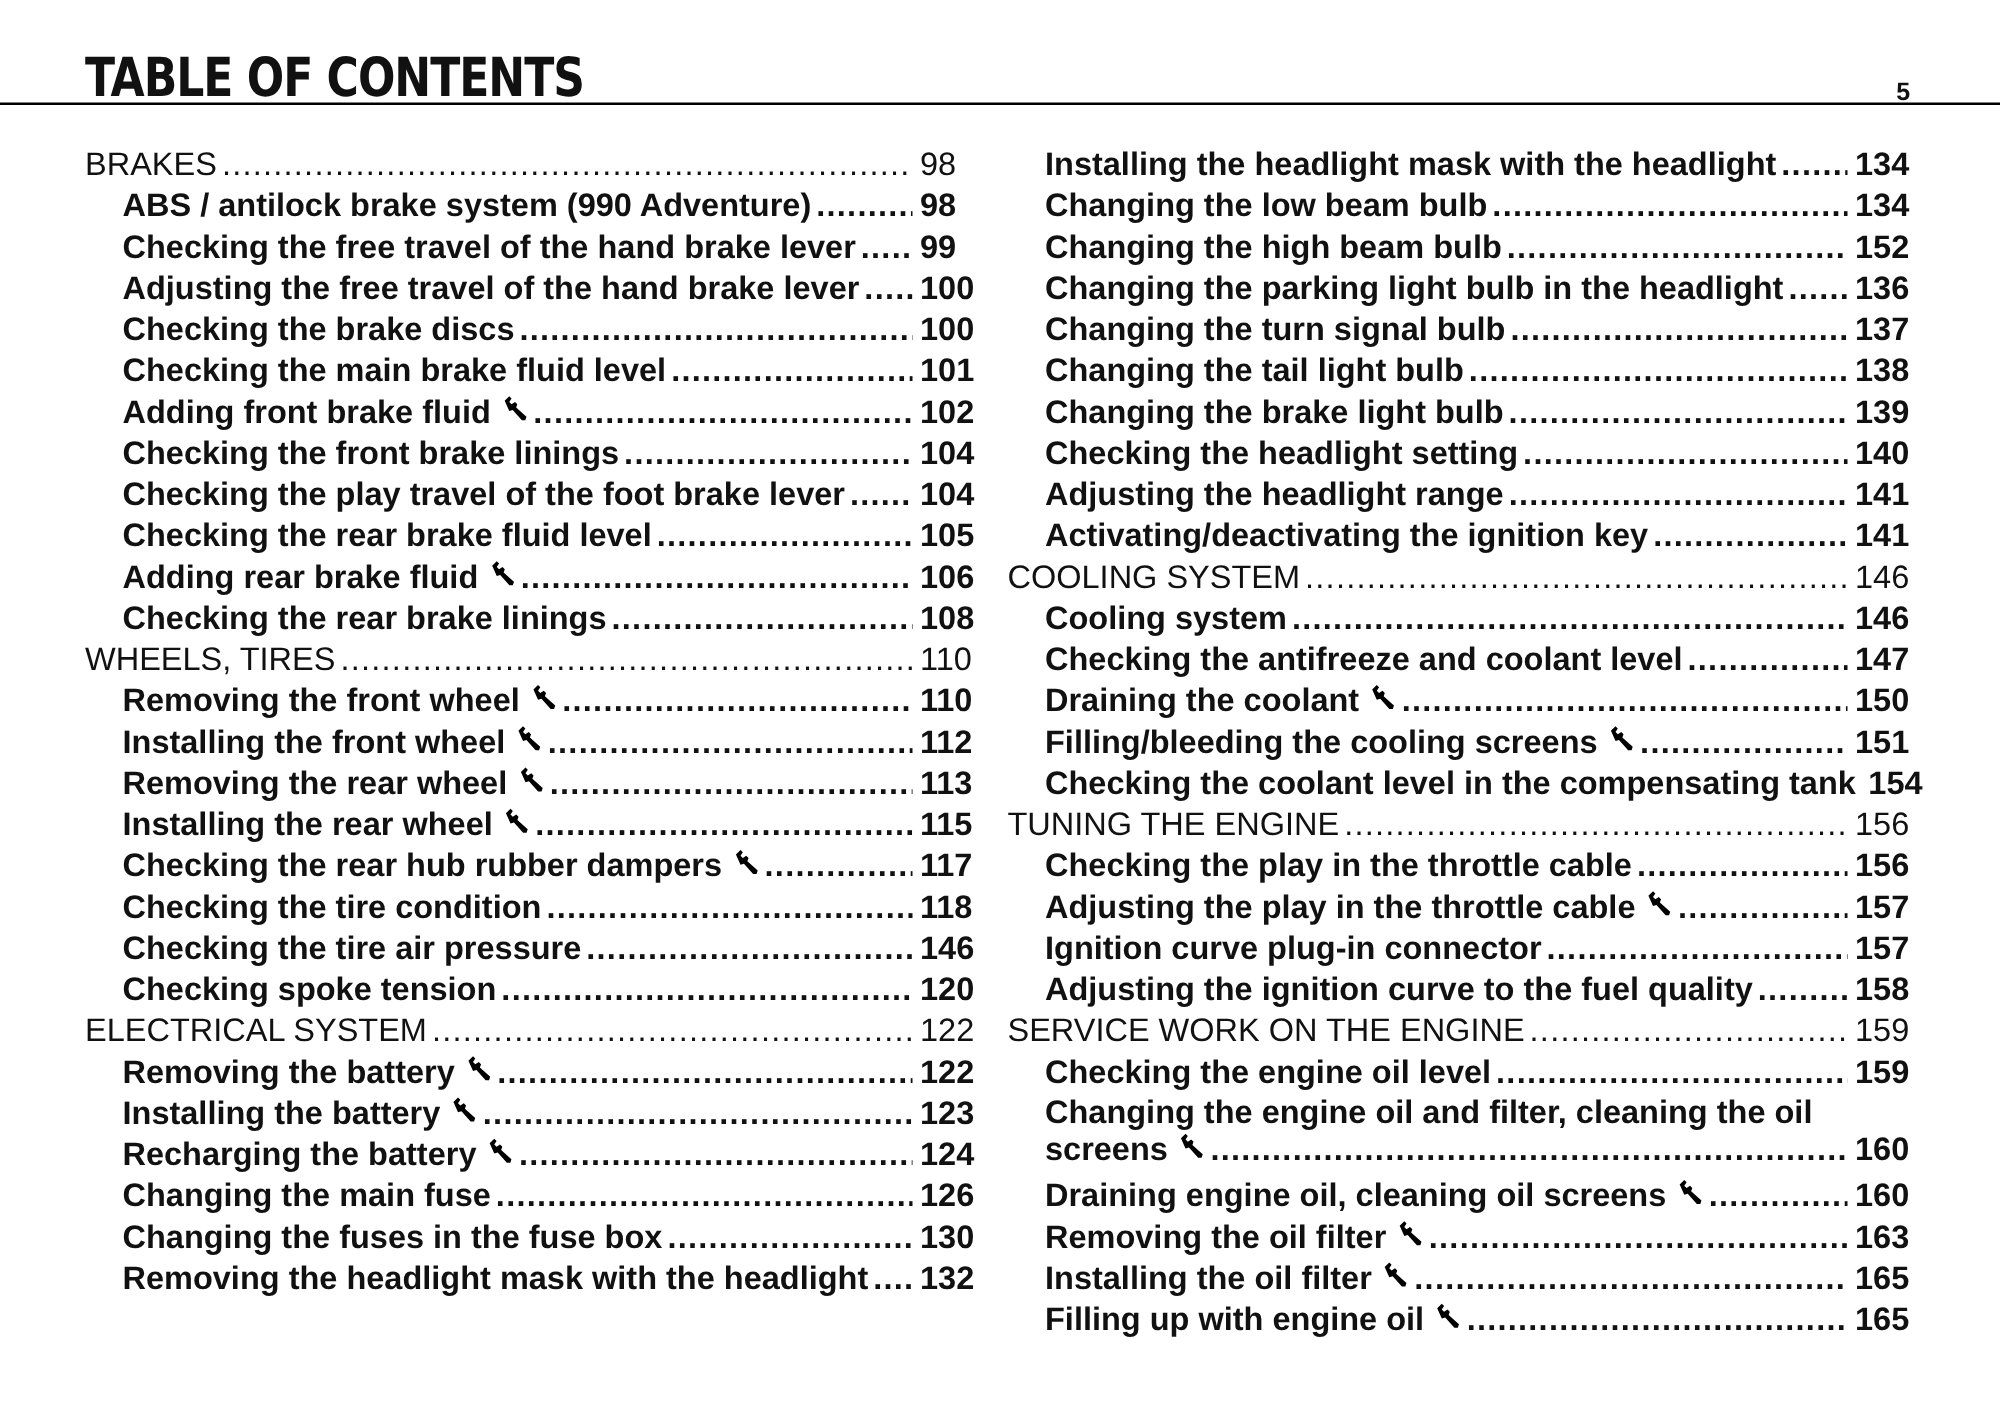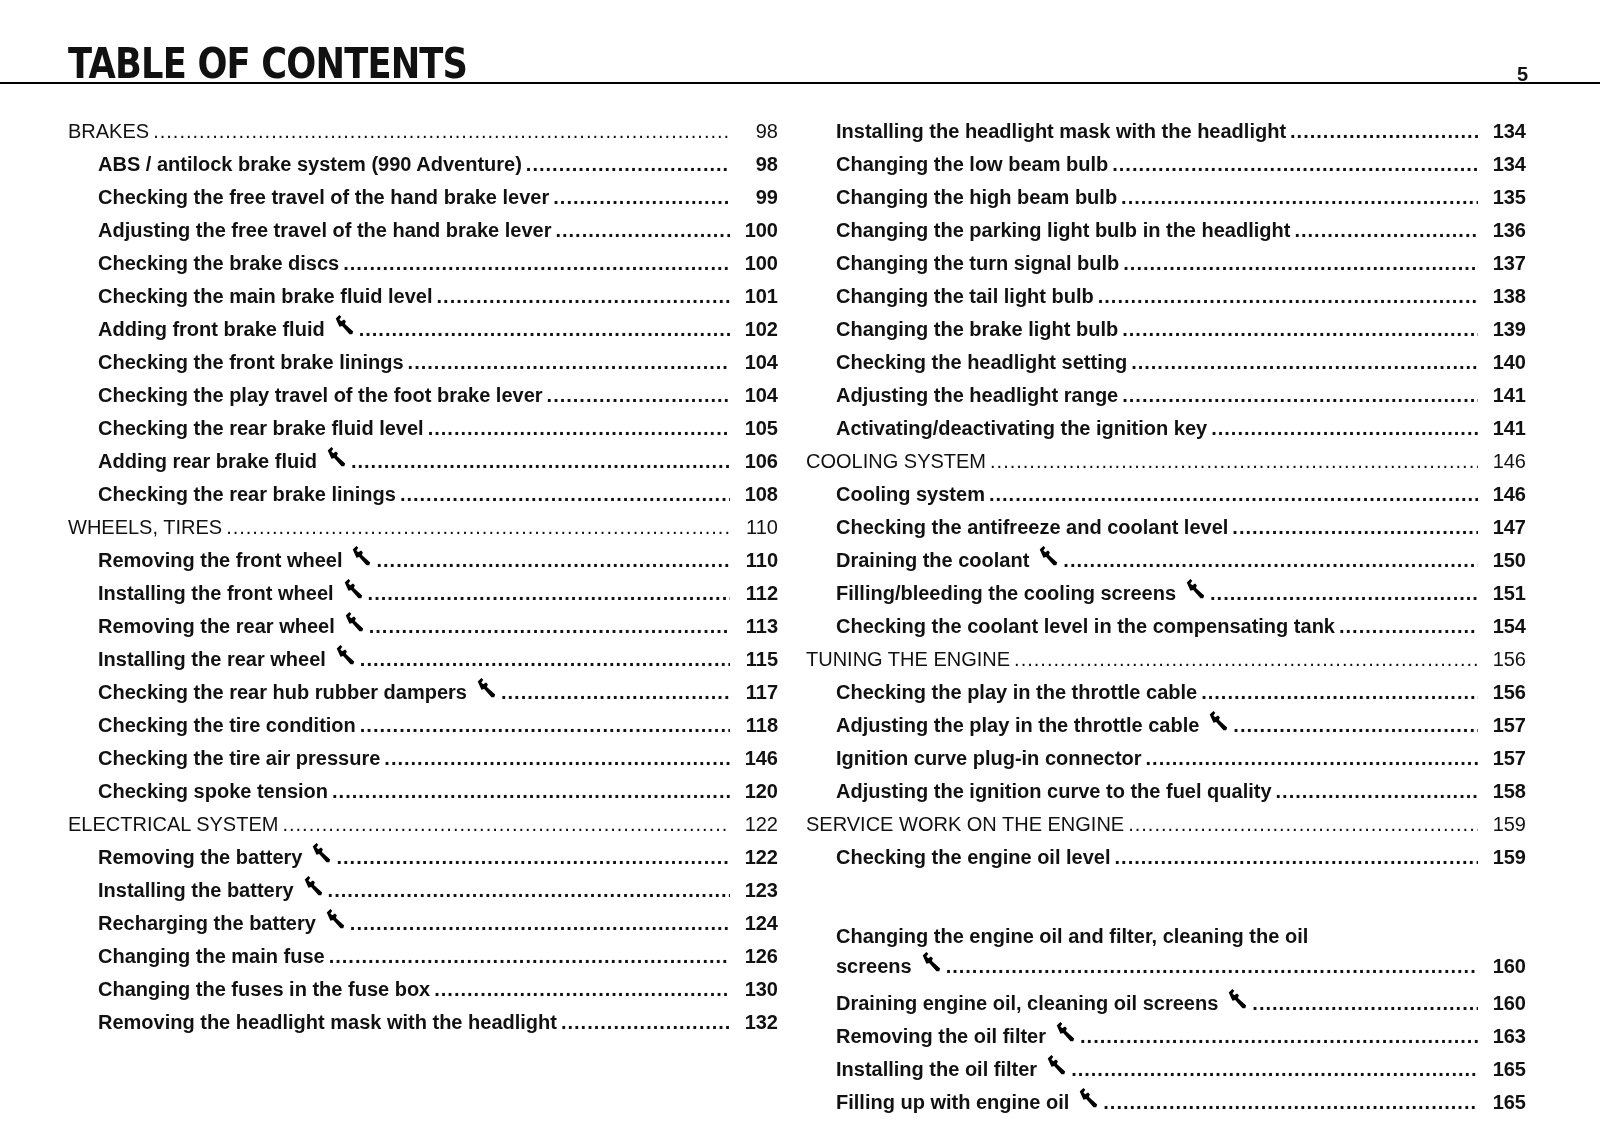--- a/index.html
+++ b/index.html
@@ -3,27 +3,27 @@
 <meta charset="utf-8">
 <style>
   html, body { margin:0; padding:0; background:#fff; }
   body { width:1600px; height:1132px; position:relative; overflow:hidden; font-family:"Liberation Sans", sans-serif; color:#111; }
   .title { position:absolute; left:68px; top:40px; font-family:"DejaVu Sans", sans-serif; font-weight:bold; font-size:43px; letter-spacing:-1px; transform:scaleX(0.82); transform-origin:left top; line-height:46px; margin:0; }
   .rule { position:absolute; left:0; top:82px; width:1600px; height:2px; background:#000; }
   .pagenum { position:absolute; left:1517px; top:63px; font-weight:bold; font-size:20px; }
   .col { position:absolute; top:115px; }
   .col.left { left:68px; width:710px; }
   .col.right { left:806px; width:720px; }
-  .entry { position:relative; display:flex; align-items:baseline; font-size:20px; line-height:33px; height:33px; }
+  .entry { position:relative; display:flex; align-items:baseline; font-size:26px; line-height:33px; height:33px; }
   .entry.sub { padding-left:30px;font-weight:bold; }
   .entry .txt { white-space:nowrap; }
   .entry .dots { flex:1; overflow:hidden; white-space:nowrap; margin:0 6px 0 4px; letter-spacing:1px; }
   .entry .dots::before { content:"........................................................................................................................................................................"; }
-  .entry .pg { width:42px; text-align:right; }
-  .entry.two { height:auto; flex-direction:column; align-items:stretch;margin-top:47px; }
+  .entry .pg { width:42px; }
+  .entry.two { height:auto; flex-direction:column; align-items:stretch; }
   .entry.two .l1 { line-height:30px; white-space:nowrap; }
   .entry.two .l2 { display:flex; align-items:baseline; line-height:30px; }
   .wrench { display:inline-block; width:22px; height:22px; margin-left:8px; vertical-align:-3px; }
 </style>
 </head>
 <body>
 
 <h1 class="title">TABLE OF CONTENTS</h1>
 <div class="rule"></div>
 <div class="pagenum">5</div>
@@ -207,21 +207,21 @@
       <span class="pg">134</span>
     </div>
     <div class="entry sub">
       <span class="txt">Changing the low beam bulb</span>
       <span class="dots"></span>
       <span class="pg">134</span>
     </div>
     <div class="entry sub">
       <span class="txt">Changing the high beam bulb</span>
       <span class="dots"></span>
-      <span class="pg">135</span>
+      <span class="pg">152</span>
     </div>
     <div class="entry sub">
       <span class="txt">Changing the parking light bulb in the headlight</span>
       <span class="dots"></span>
       <span class="pg">136</span>
     </div>
     <div class="entry sub">
       <span class="txt">Changing the turn signal bulb</span>
       <span class="dots"></span>
       <span class="pg">137</span>

